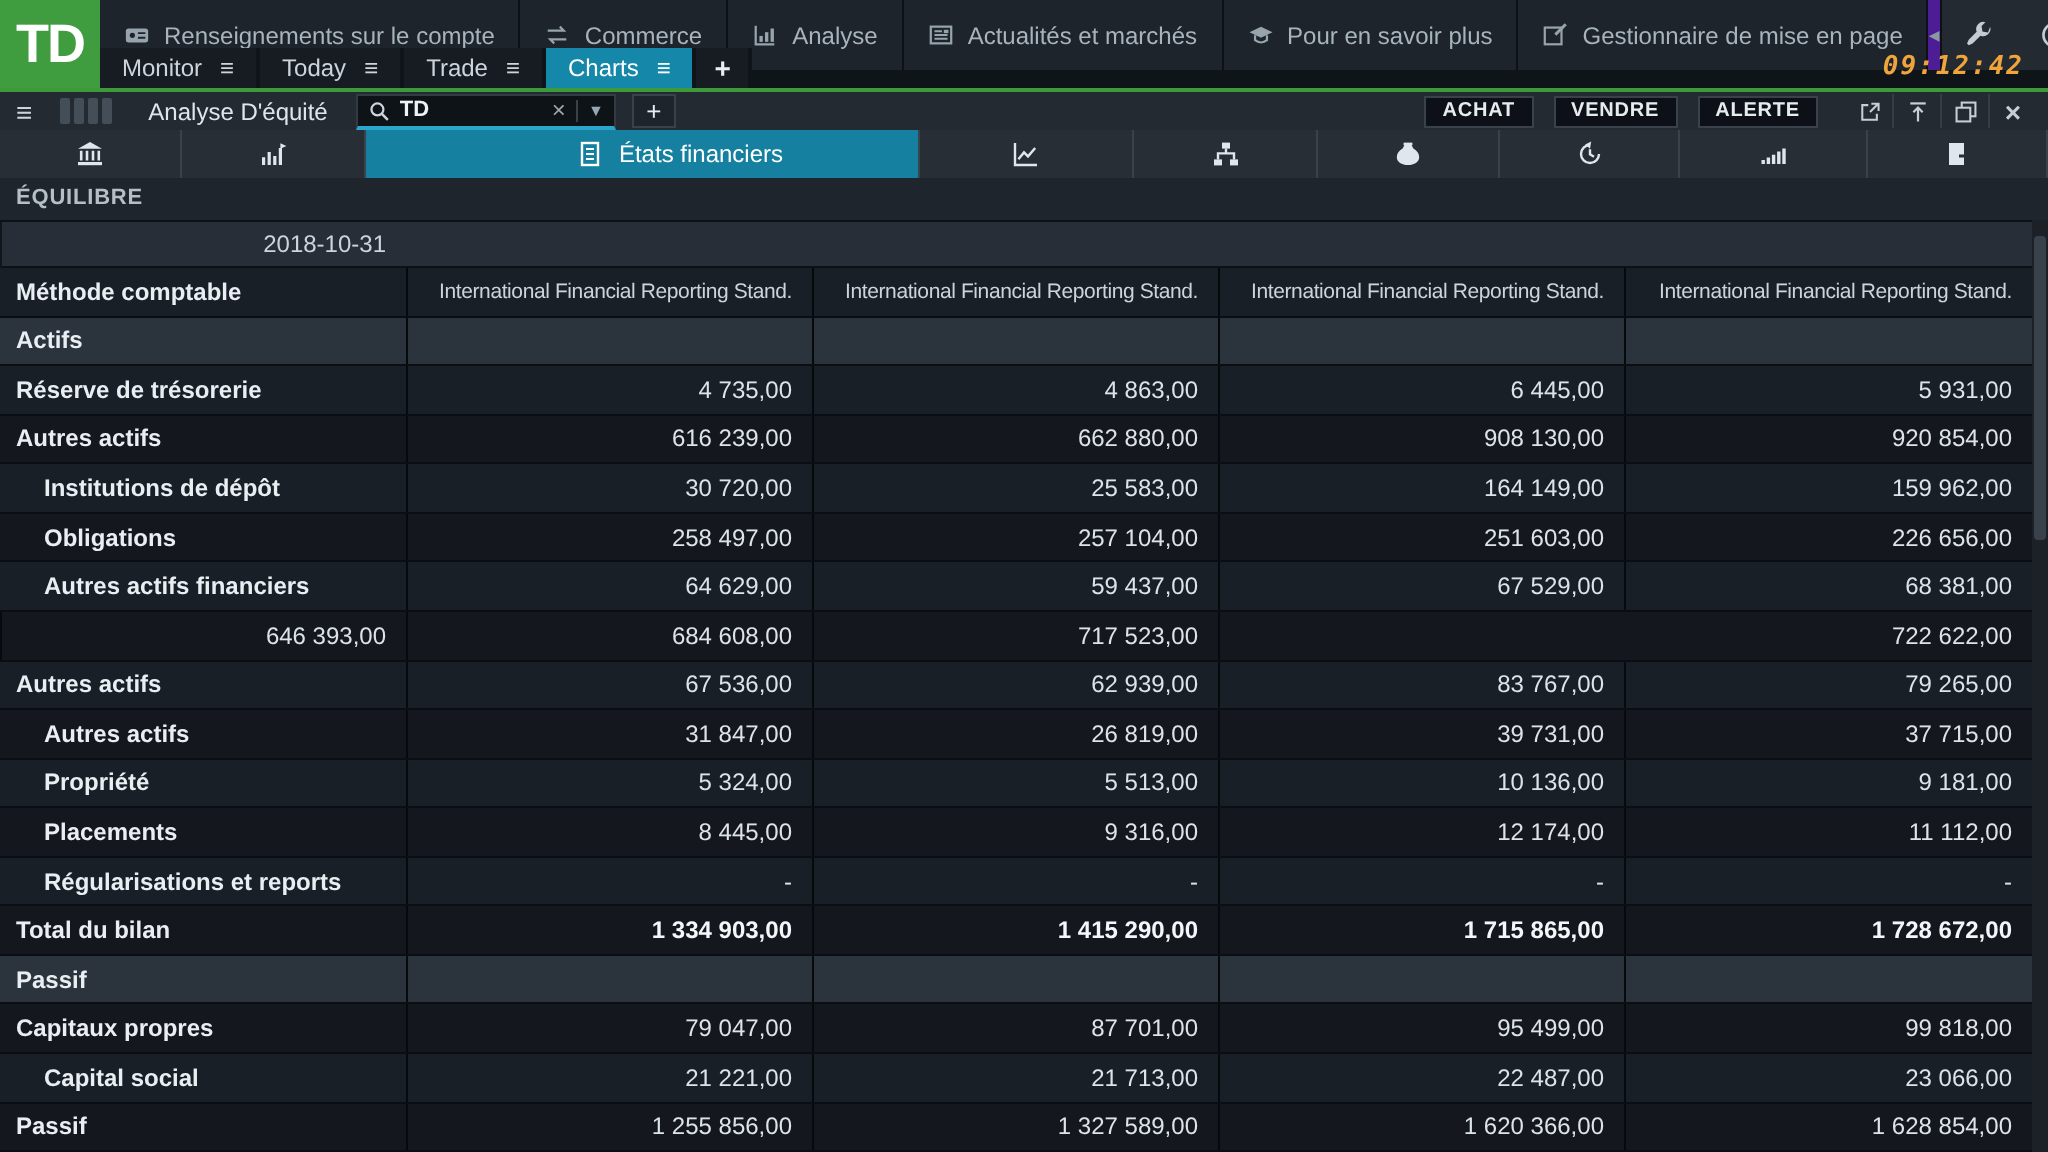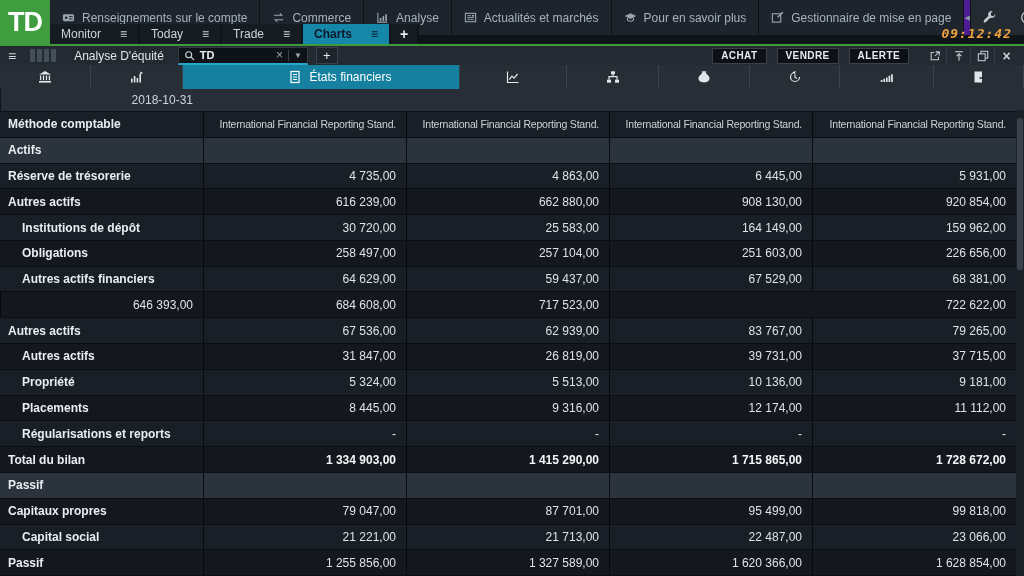--- a/index.html
+++ b/index.html
@@ -20,24 +20,24 @@
   .menu-spacer{flex:1;}
   .collapse{width:13px;display:flex;align-items:center;justify-content:center;color:#8b97a1;
             font-size:7px;}
   .win-icons{display:flex;align-items:stretch;background:#232a31;border-left:1px solid #0d1115;}
   .win-btn{width:38px;display:flex;align-items:center;justify-content:center;color:#c3ccd3;}
   .clock{position:absolute;top:26px;right:12px;z-index:5;font-family:"DejaVu Sans Mono",monospace;
          font-style:italic;font-weight:bold;color:#f0a43c;font-size:13px;letter-spacing:1px;}
 
   
   .ws-row{position:absolute;left:50px;top:24px;height:20px;display:flex;align-items:stretch;}
-  .ws-tab{display:flex;align-items:center;gap:19px;padding:0 11px;font-size:12px;color:#cdd5dc;
+  .ws-tab{display:flex;align-items:center;gap:9px;padding:0 11px;font-size:12px;color:#cdd5dc;
           background:#161c22;border-right:2px solid #0f1419;}
   .ws-tab .ham{font-size:12px;}
-  .ws-tab.active{background:#1587a8;color:#0f172a;font-weight:bold;}
+  .ws-tab.active{background:#1587a8;color:#ffffff;}
   .ws-plus{width:26px;display:flex;align-items:center;justify-content:center;background:#161c22;
            color:#e8edf1;font-size:14px;font-weight:bold;border-right:2px solid #0f1419;}
   .green-line{position:absolute;top:44px;left:0;right:0;height:2px;background:#3c9a3a;z-index:7;}
 
   
   .toolbar{position:absolute;top:46px;left:0;right:0;height:19px;background:#232a31;
            display:flex;align-items:center;padding:0 6px;gap:8px;}
   .tb-ham{color:#cdd5dc;font-size:14px;margin-left:2px;}
   .linkbars{display:flex;gap:2px;margin-left:6px;}
   .linkbars i{width:5px;height:13px;background:#444e58;border-radius:1px;}
@@ -336,20 +336,21 @@
         <span class="icn">
           <svg width="14" height="14" viewBox="0 0 14 14">
             <rect x="2.5" y="1.5" width="7.5" height="11" fill="currentColor"></rect>
             <path d="M7.5 8h5.5M10.8 5.8 13 8l-2.2 2.2" stroke="#272e36" fill="none" stroke-width="1.4"></path>
           </svg>
         </span>
       </div>
     </div>
 
   <div class="table">
+    <div class="section-bar">ÉQUILIBRE</div>
     <div class="dates-row" id="dates-row">
         <div class="c0"></div>
         <div class="date-cell">2018-10-31</div>
         <div class="date-cell">2019-10-31</div>
         <div class="date-cell">2020-10-31</div>
         <div class="date-cell last">2021-10-31</div>
       </div>
     <div class="rows" id="rows">
         <div class="row text alt">
           <div class="cell-label">Méthode comptable</div>

